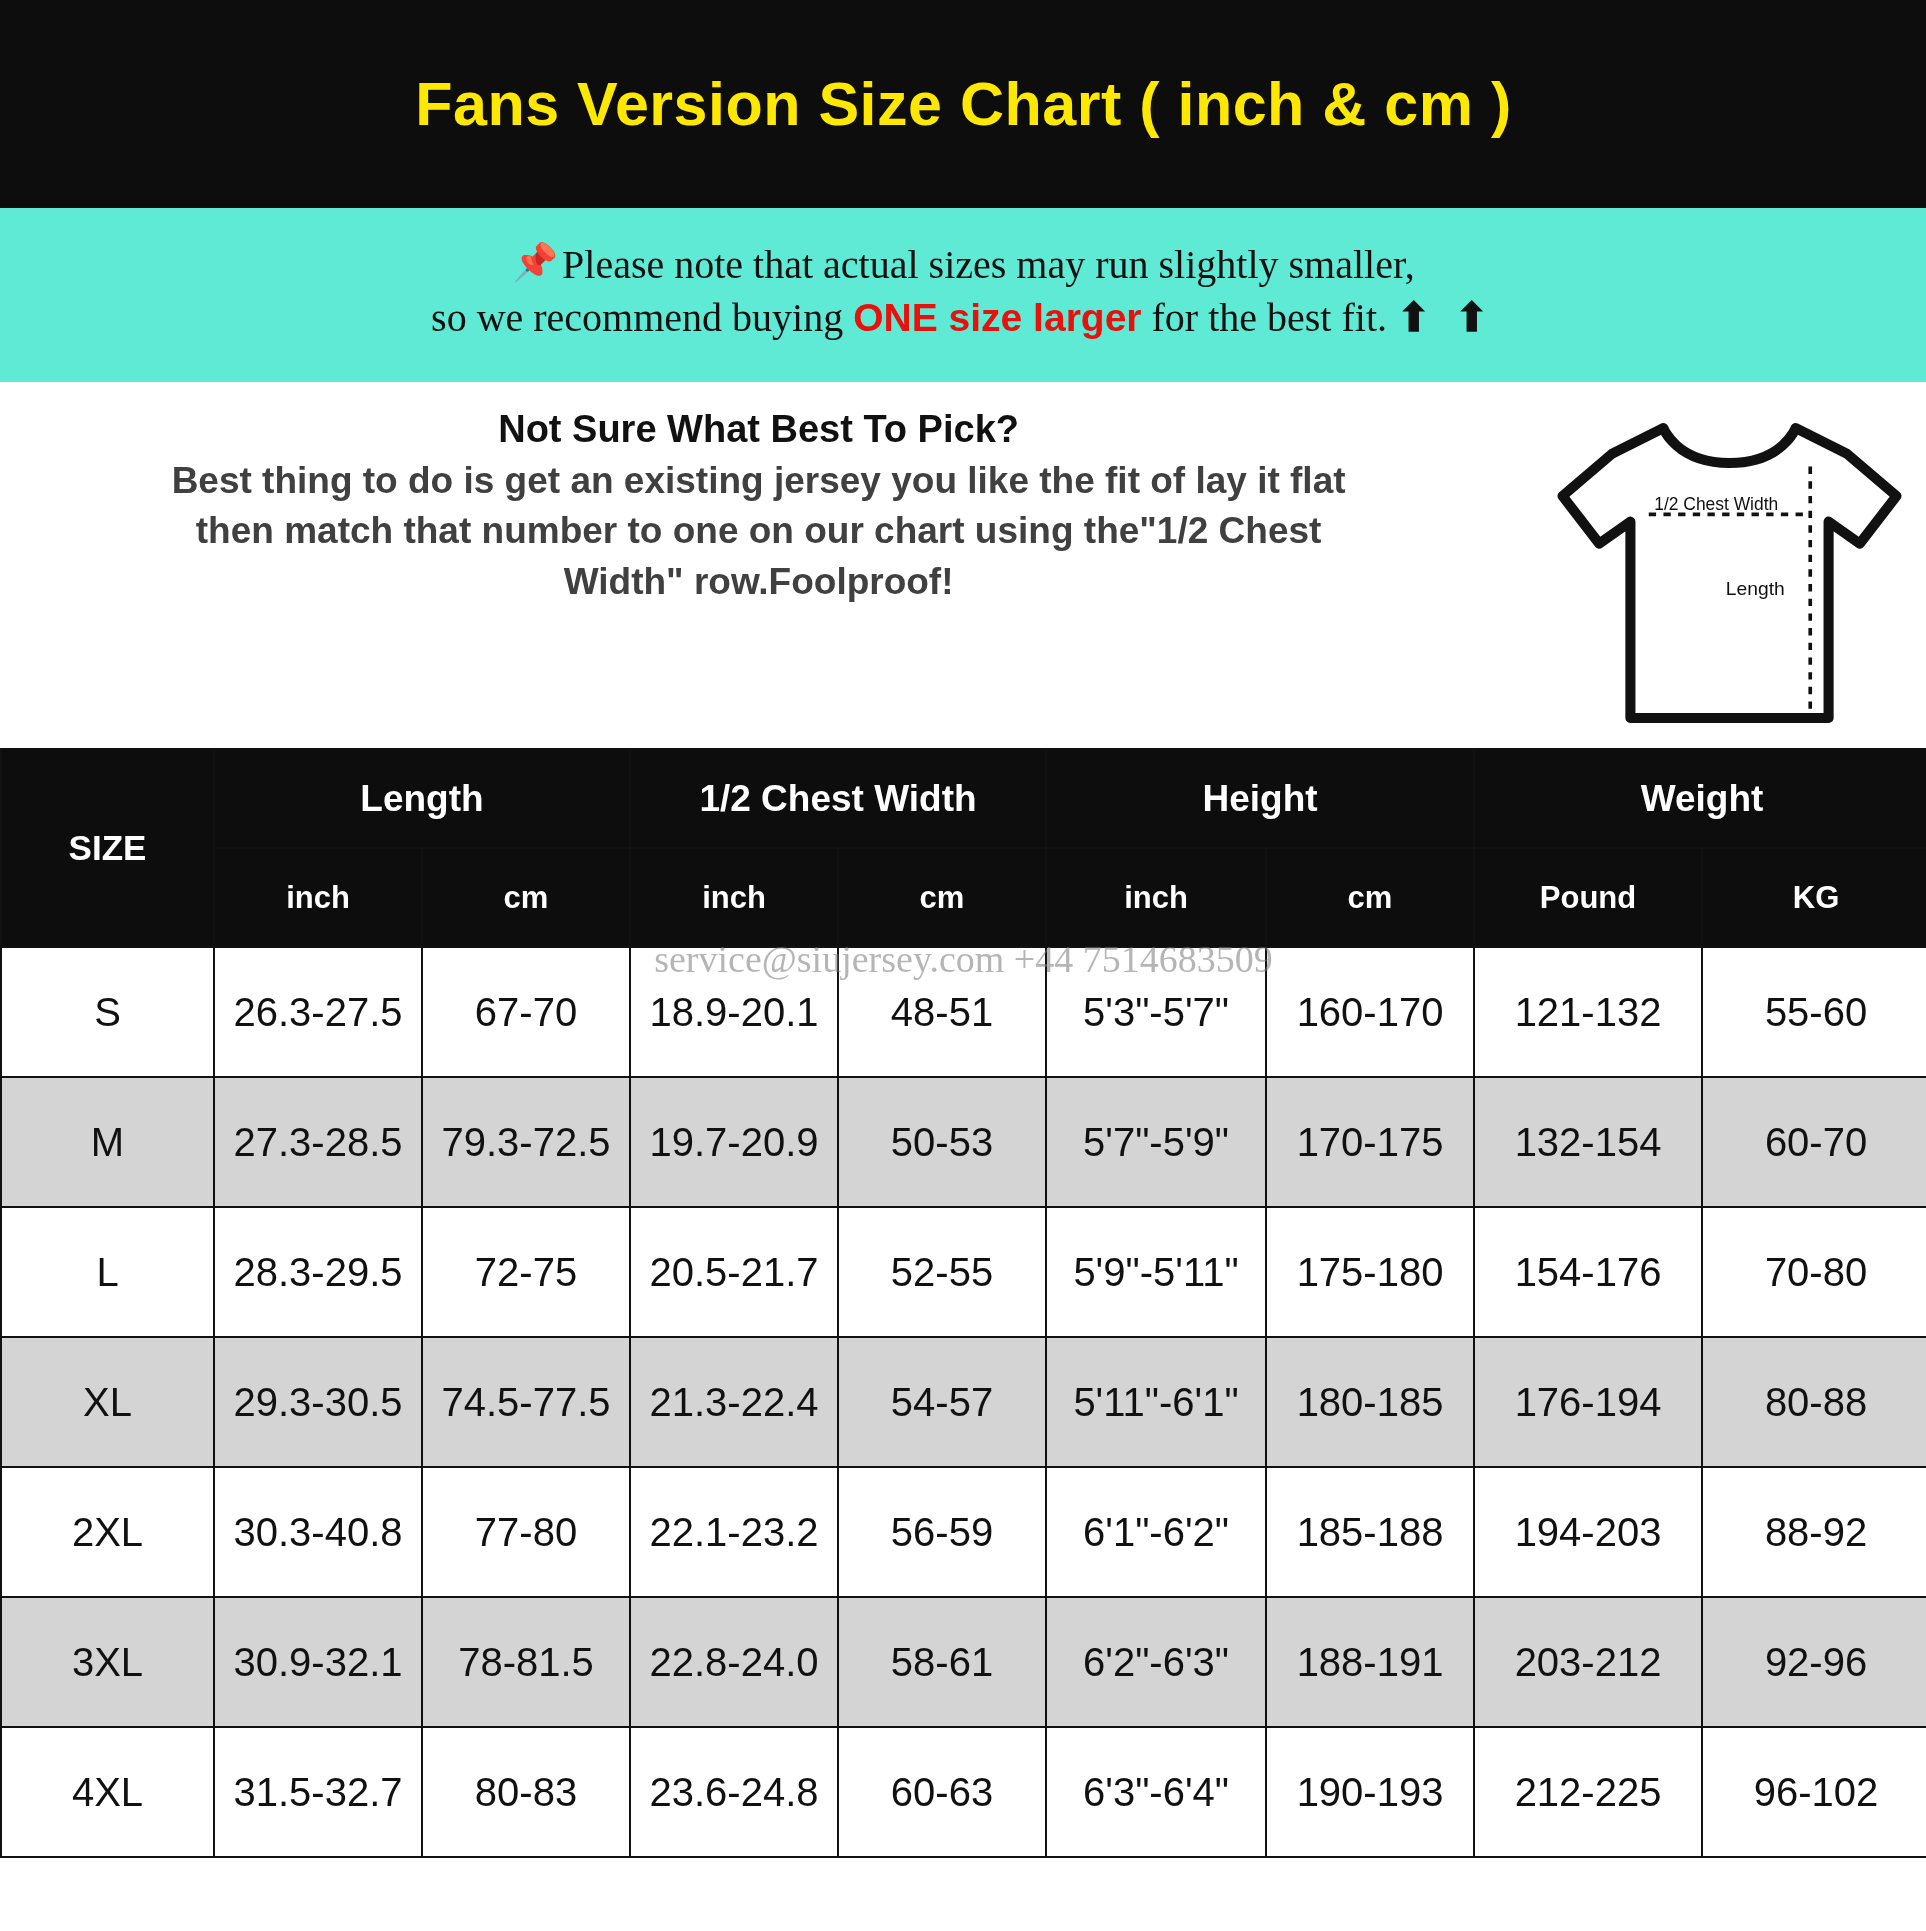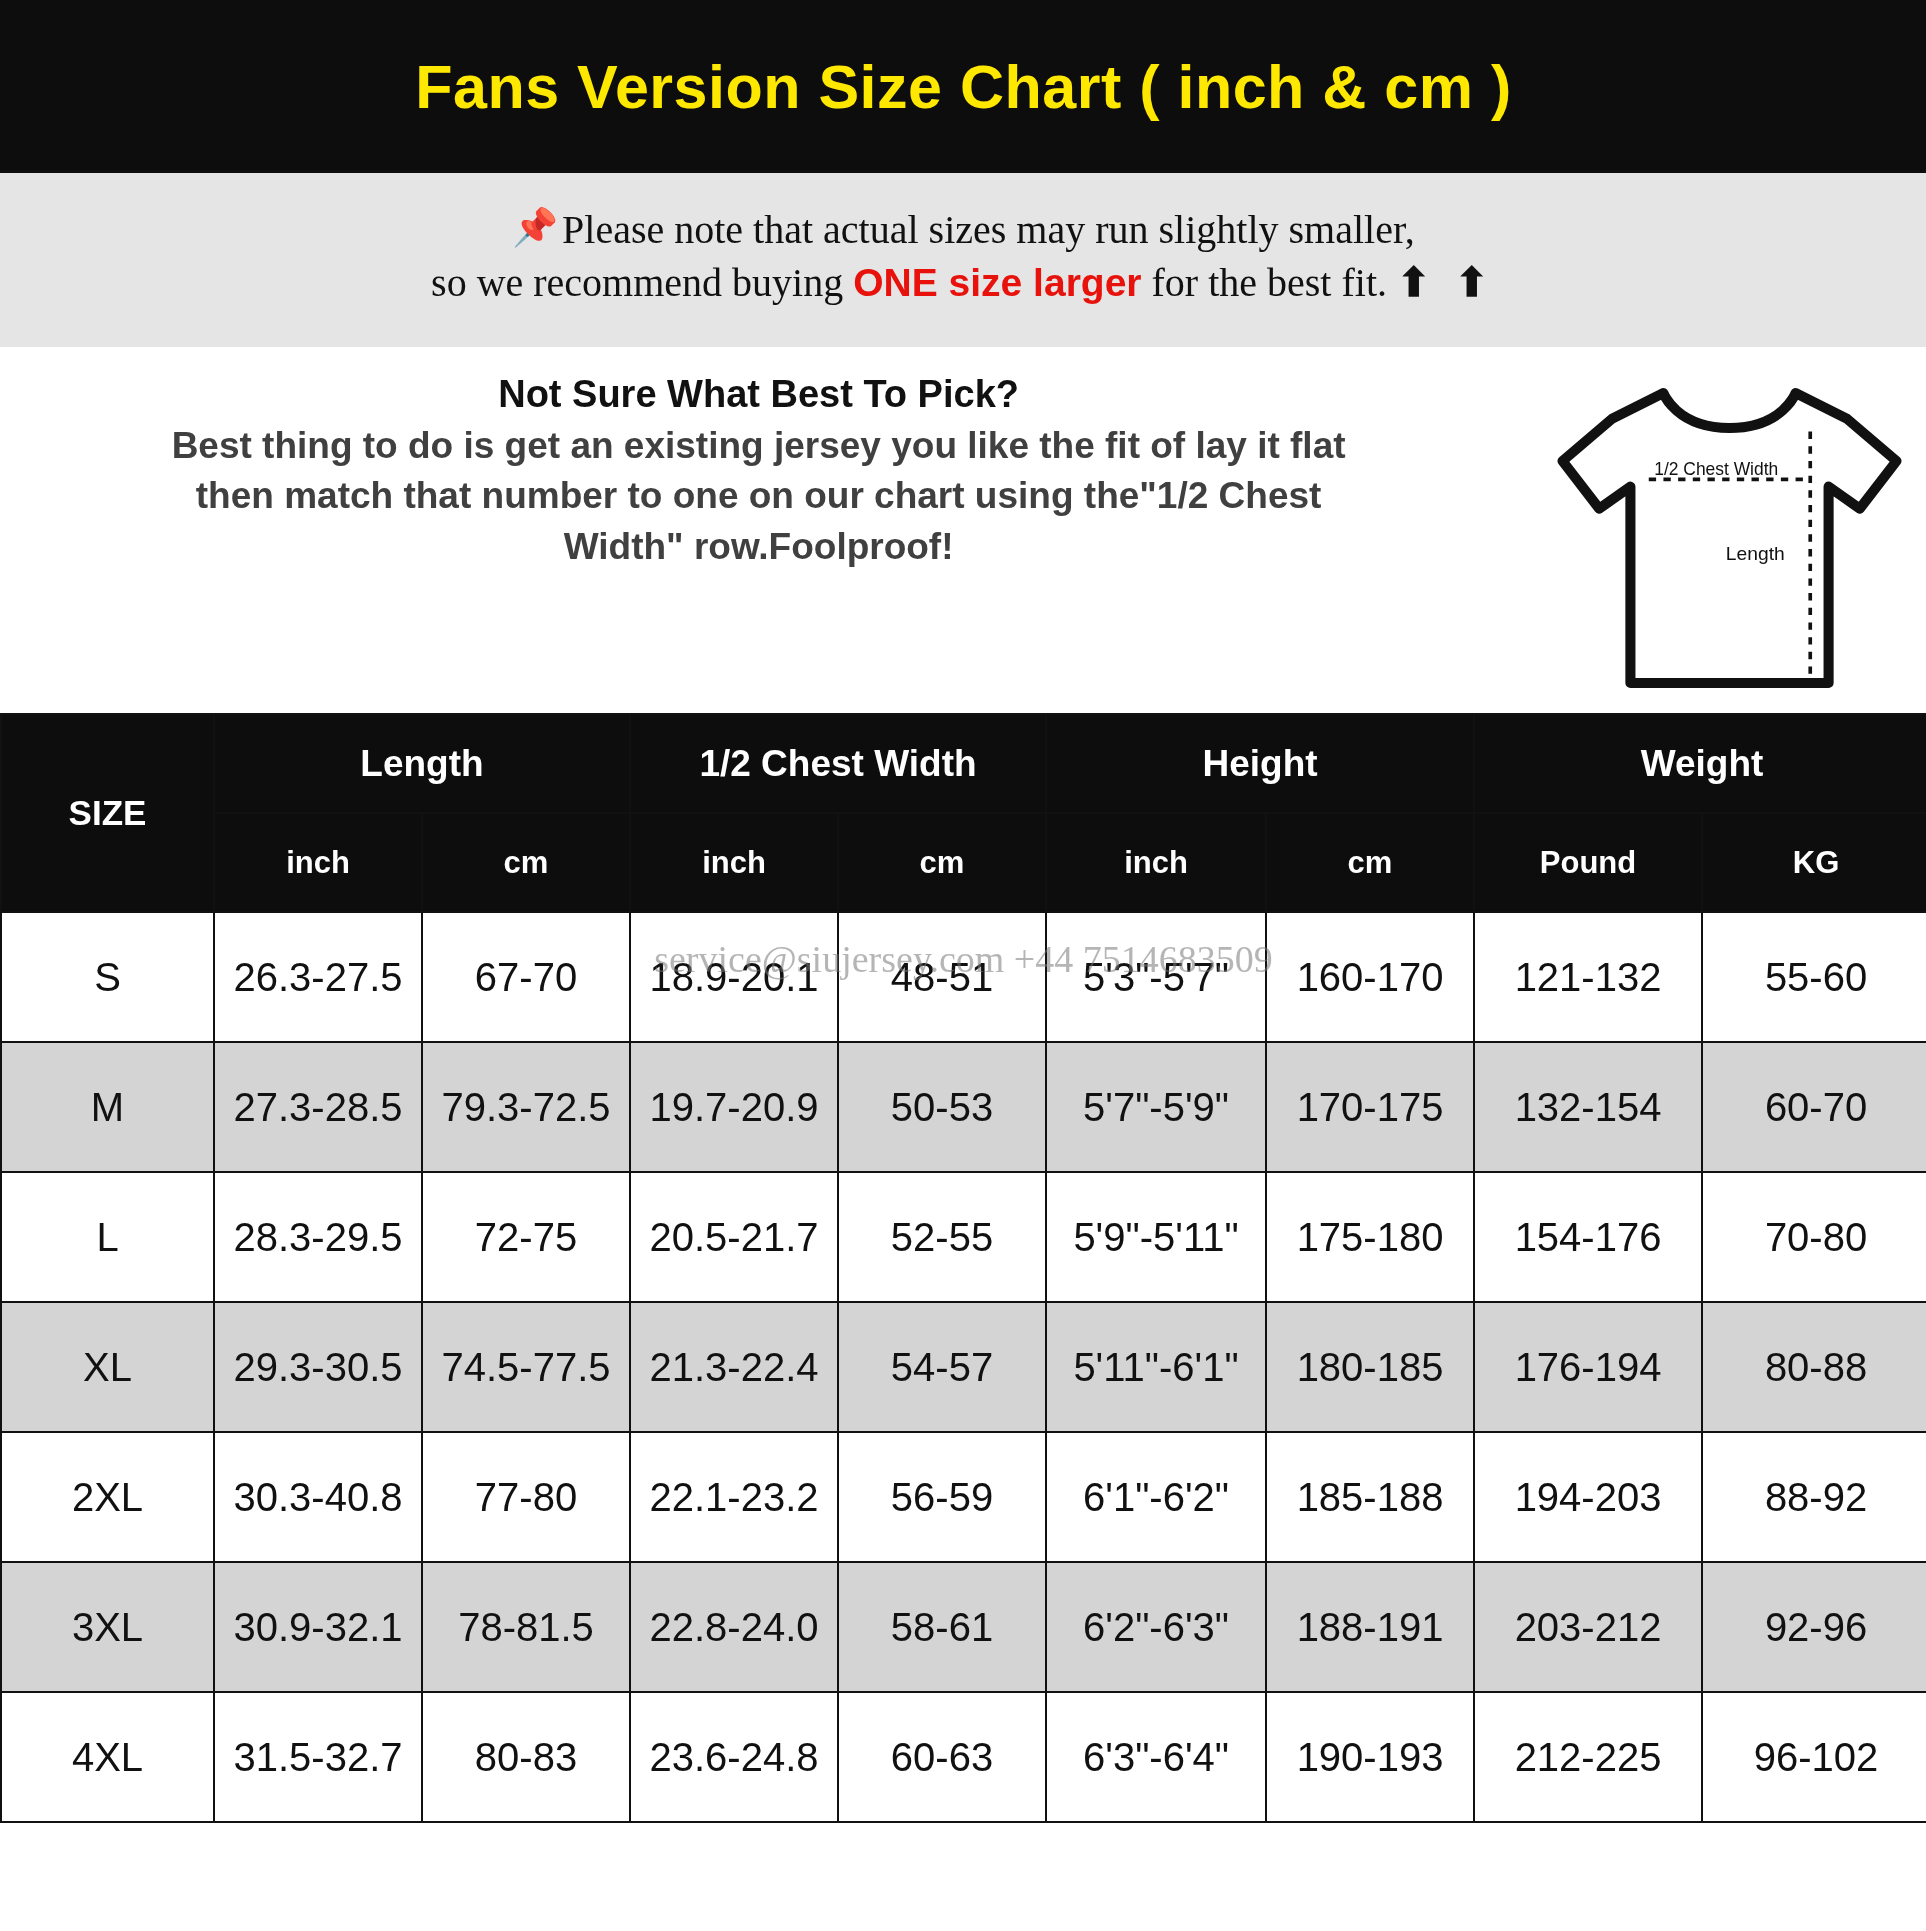--- a/index.html
+++ b/index.html
@@ -18,36 +18,36 @@
   .sheet {
     width: 1927px;
     height: 1931px;
     position: relative;
     background: #ffffff;
   }
 
   
   .title-bar {
     background: #0d0d0d;
-    height: 173px;
+    height: 208px;
     display: flex;
     align-items: center;
     justify-content: center;
   }
   .title-text {
     color: #ffe800;
     font-size: 61px;
     font-weight: bold;
     letter-spacing: 0.5px;
     text-align: center;
   }
 
   
   .note-bar {
-    background: #e5e5e5;
+    background: #5eead4;
     padding: 31px 37px 37px 37px;
     text-align: center;
     border-bottom: 2.8px solid #ffffff;
   }
   .note-line {
     font-size: 40px;
     color: #111111;
     line-height: 1.32;
     font-family: "Liberation Serif", serif;
   }

